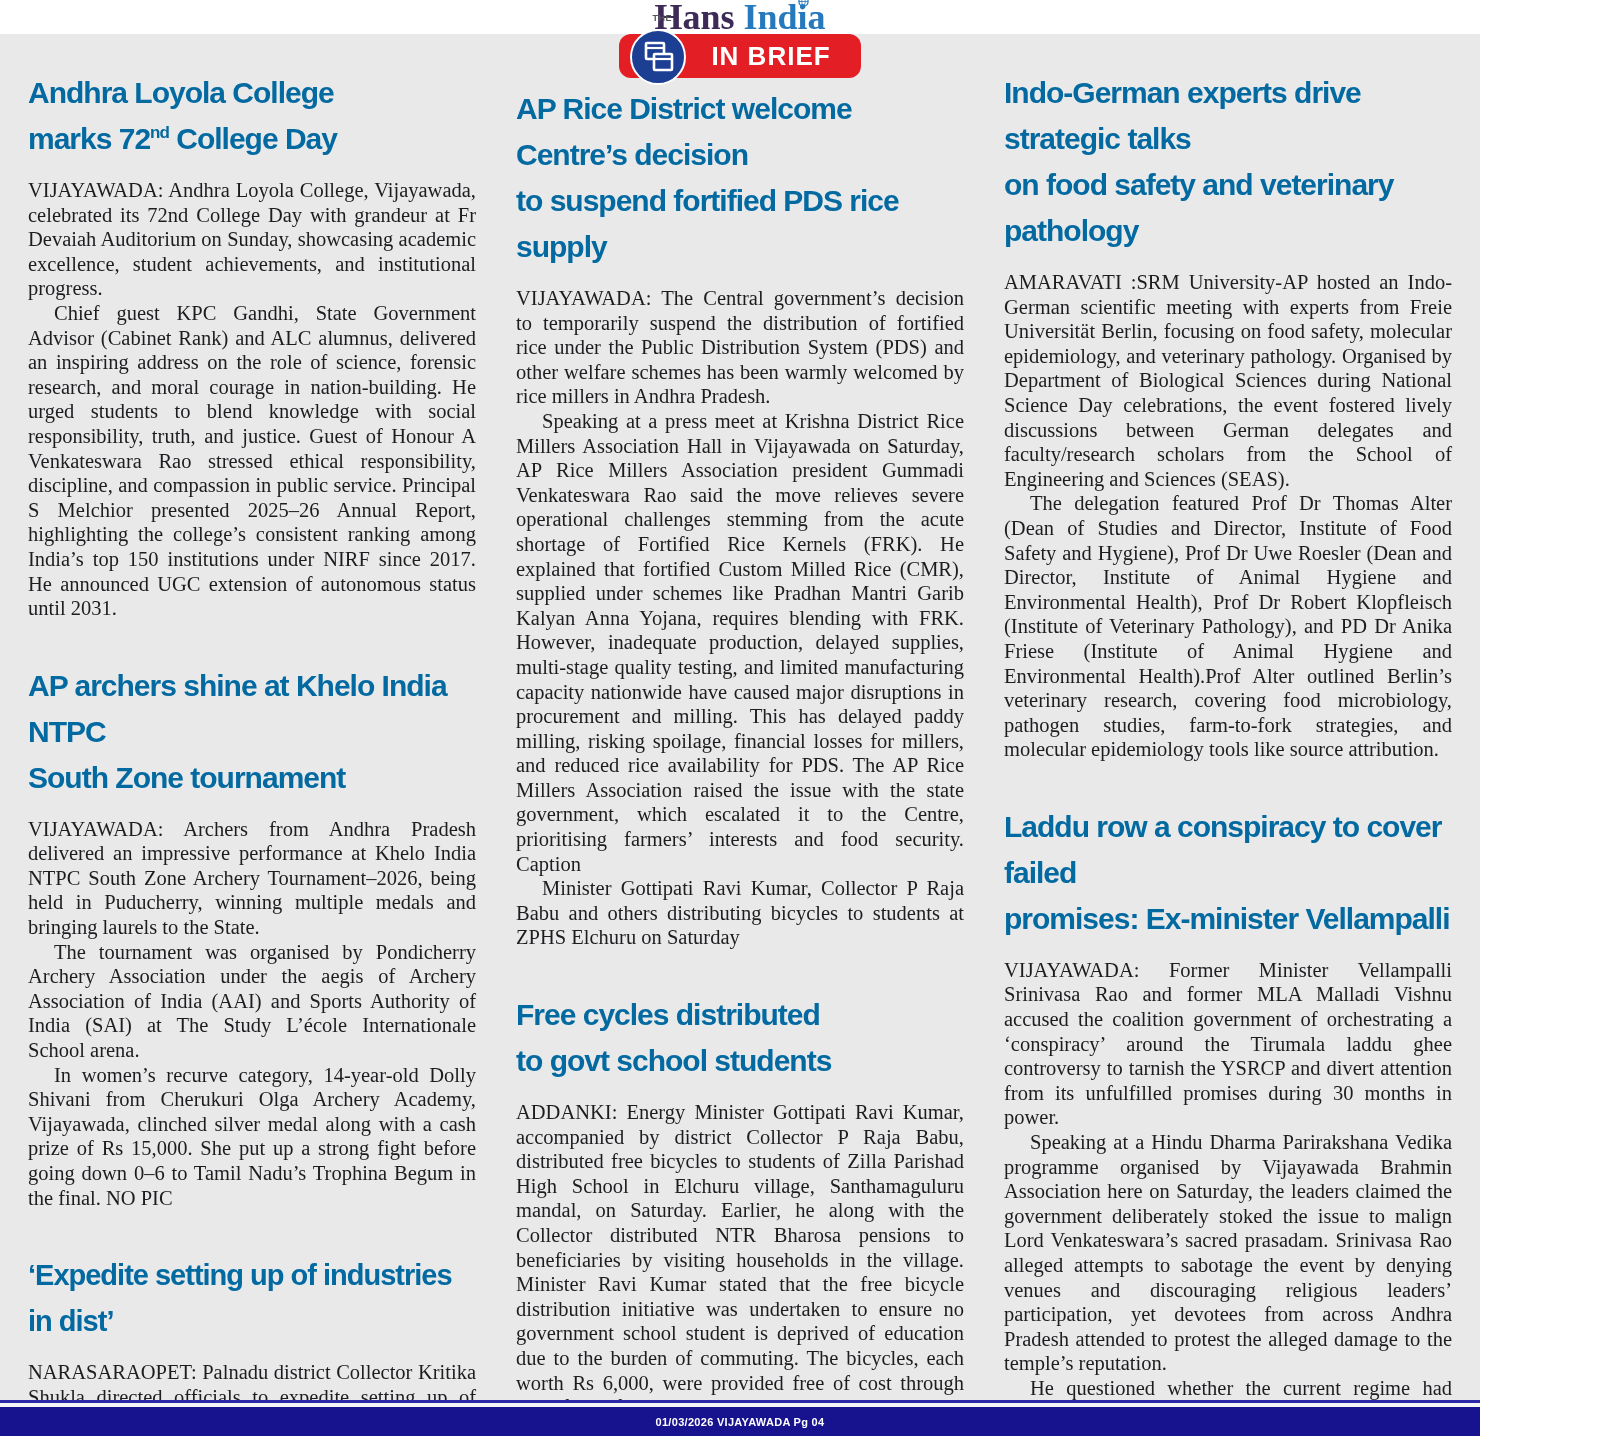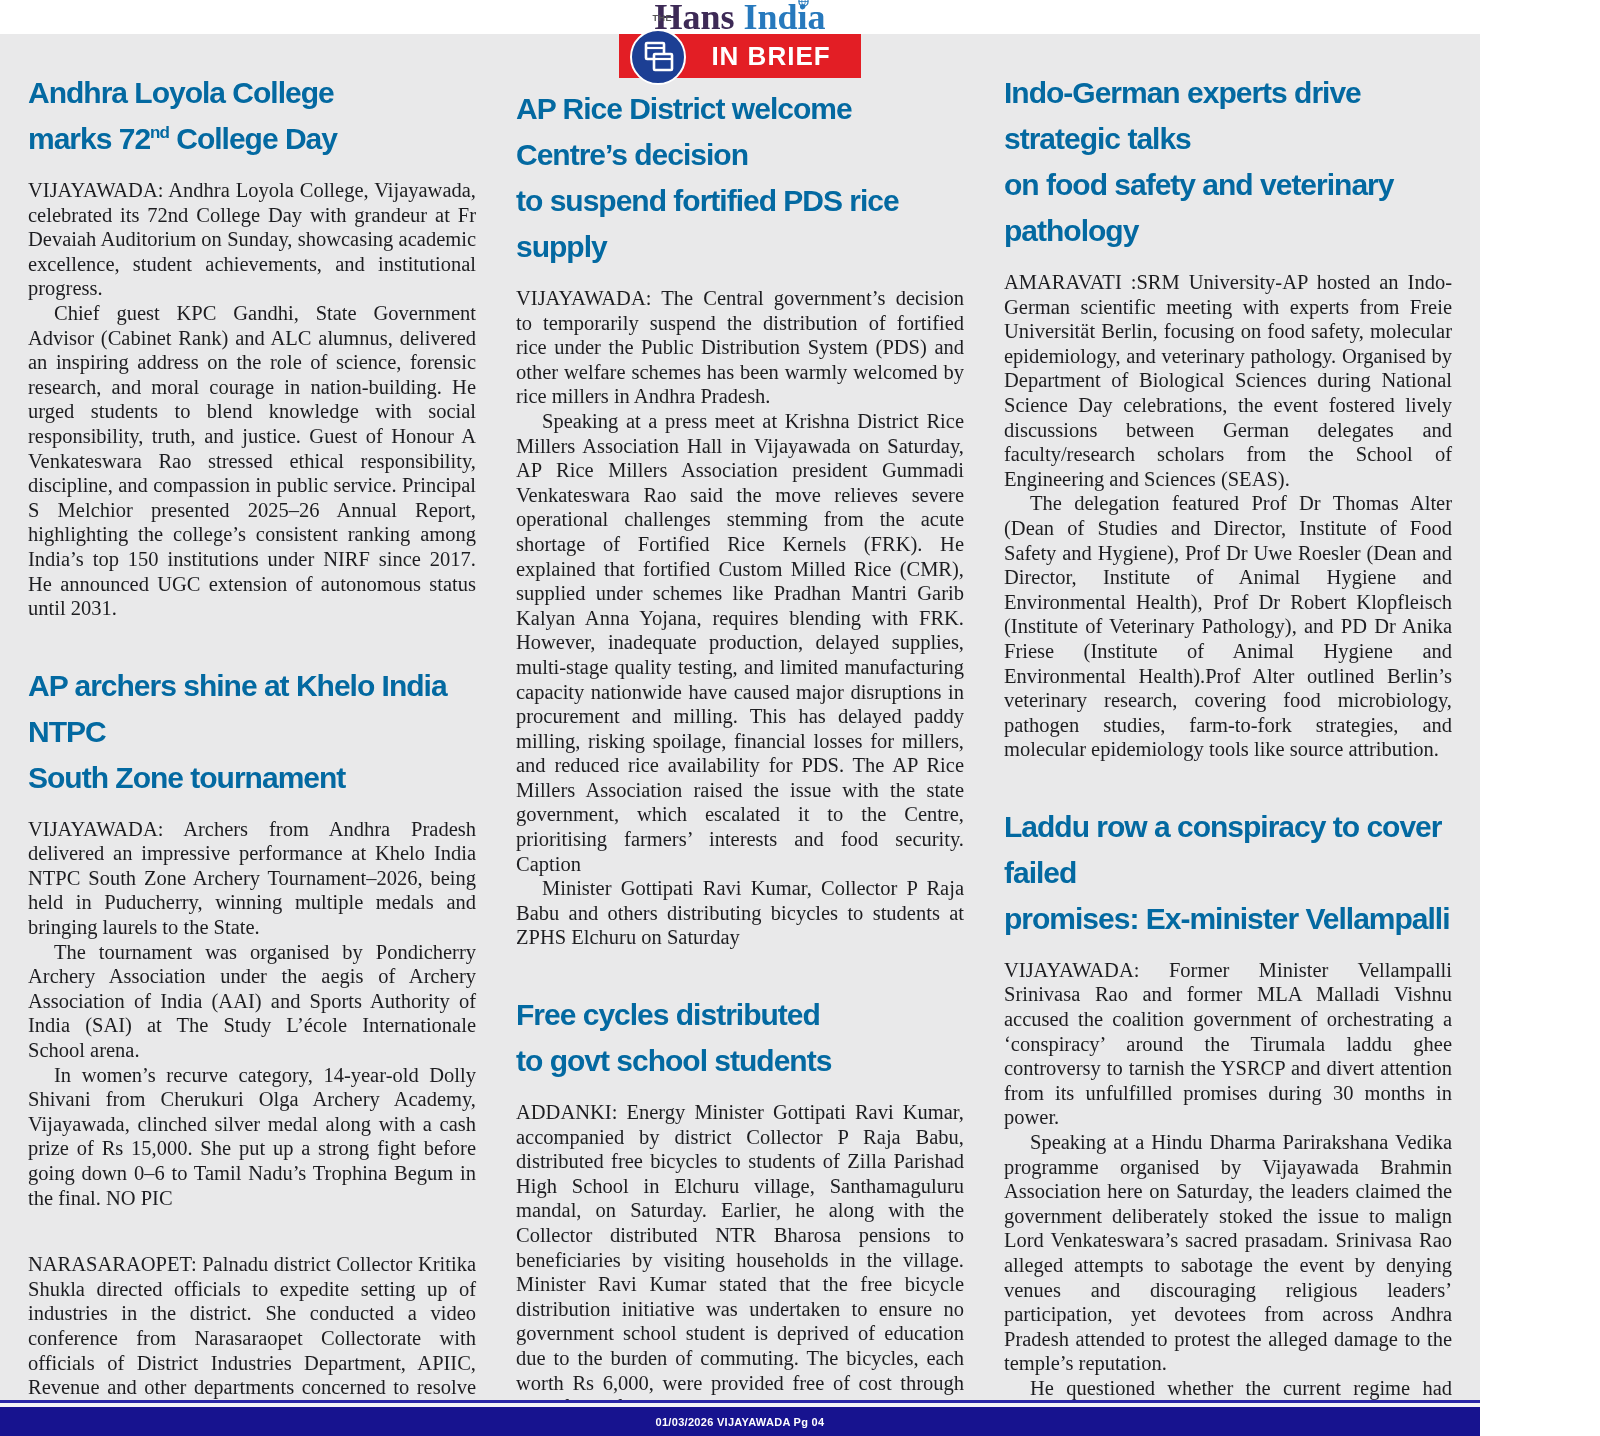--- a/index.html
+++ b/index.html
@@ -13,21 +13,21 @@
   
   .top-band{position:absolute; top:0; left:0; right:0; height:34px; background:#ffffff; display:flex; justify-content:center;}
   .logo{position:relative; font-family:"Liberation Serif", serif; font-weight:bold; font-size:36px; line-height:34px; white-space:nowrap;}
   .logo-the{position:absolute; top:1px; left:-2px; font-size:9px; letter-spacing:.5px; color:#555; font-family:"Liberation Sans", sans-serif;}
   .logo-hans{color:var(--logo-purple);}
   .logo-india{color:var(--logo-blue); position:relative;}
   .logo-globe{position:absolute; top:-1px; right:17px; width:11px; height:11px;}
 
   
   .banner-wrap{position:absolute; top:34px; left:0; right:0; height:46px; display:flex; justify-content:center; z-index:5;}
-  .banner{position:relative; width:242px; height:44px; background:var(--brand-red); display:flex; align-items:center; justify-content:center; padding-left:62px;}
+  .banner{position:relative; width:242px; height:44px; background:var(--brand-red); display:flex; align-items:center; justify-content:center; padding-left:62px;border-radius:12px;}
   .banner-icon{position:absolute; left:10px; top:-6px; width:58px; height:58px;}
   .banner-label{color:#fff; font-family:"Liberation Sans", sans-serif; font-weight:bold; font-size:26px; letter-spacing:1px;}
 
   
   .content{position:absolute; top:62px; left:28px; right:28px; bottom:40px; display:flex; gap:40px;}
   .col{flex:1; min-width:0;}
   .col-2{padding-top:24px;}
   .col-1,.col-3{padding-top:8px;}
 
   article{margin-bottom:42px;}
@@ -85,20 +85,21 @@
       <article>
         <h2 class="hl pre">AP archers shine at Khelo India NTPC
 South Zone tournament</h2>
         <div class="body">
           <p>VIJAYAWADA: Archers from Andhra Pradesh delivered an impressive performance at Khelo India NTPC South Zone Archery Tournament–2026, being held in Puducherry, winning multiple medals and bringing laurels to the State.</p>
           <p>The tournament was organised by Pondicherry Archery Association under the aegis of Archery Association of India (AAI) and Sports Authority of India (SAI) at The Study L’école Internationale School arena.</p>
           <p>In women’s recurve category, 14-year-old Dolly Shivani from Cherukuri Olga Archery Academy, Vijayawada, clinched silver medal along with a cash prize of Rs 15,000. She put up a strong fight before going down 0–6 to Tamil Nadu’s Trophina Begum in the final. NO PIC</p>
         </div>
       </article>
       <article>
+        <h2 class="hl pre" style="font-size:29px;">‘Expedite setting up of industries in dist’</h2>
         <div class="body">
           <p>NARASARAOPET: Palnadu district Collector Kritika Shukla directed officials to expedite setting up of industries in the district. She conducted a video conference from Narasaraopet Collectorate with officials of District Industries Department, APIIC, Revenue and other departments concerned to resolve issues faced by major and mega projects that had signed MoUs during the 2025 Partnership Summit and expressed readiness to commence their industries in Palnadu district.</p>
 
         </div>
       </article>
     </div>
 
     <div class="col col-2">
       <article>
         <h2 class="hl pre">AP Rice District welcome Centre’s decision

